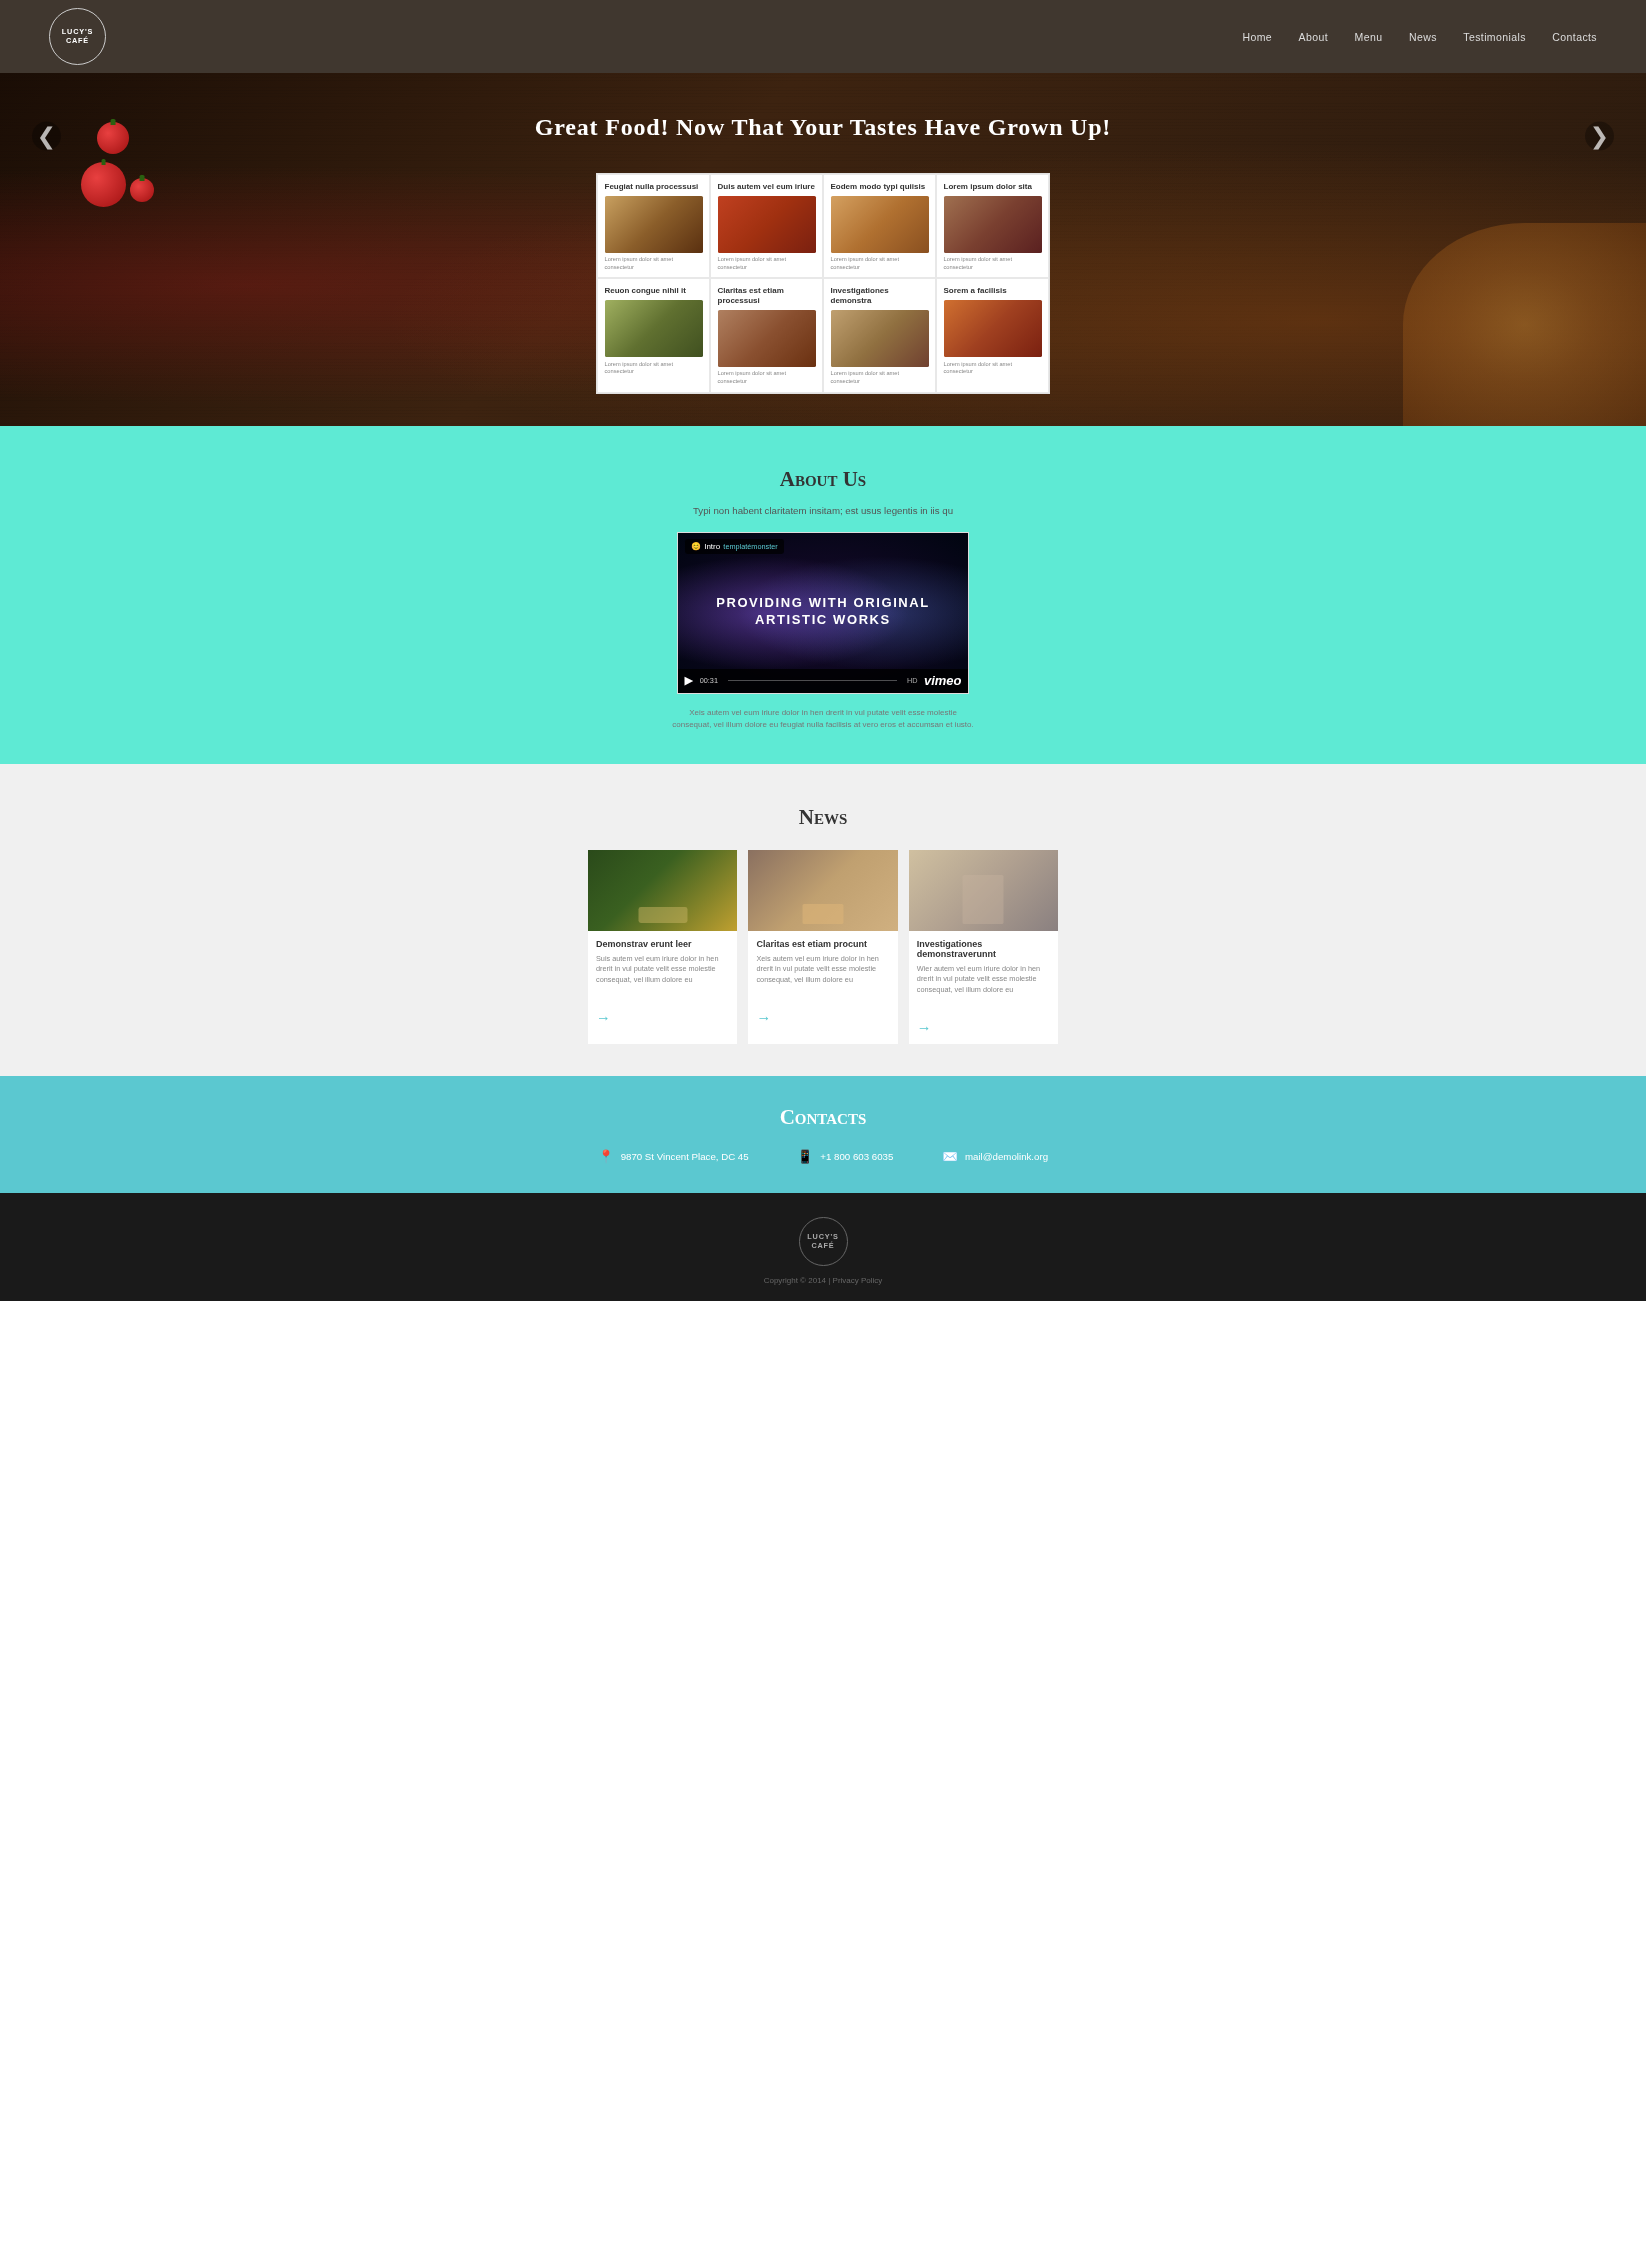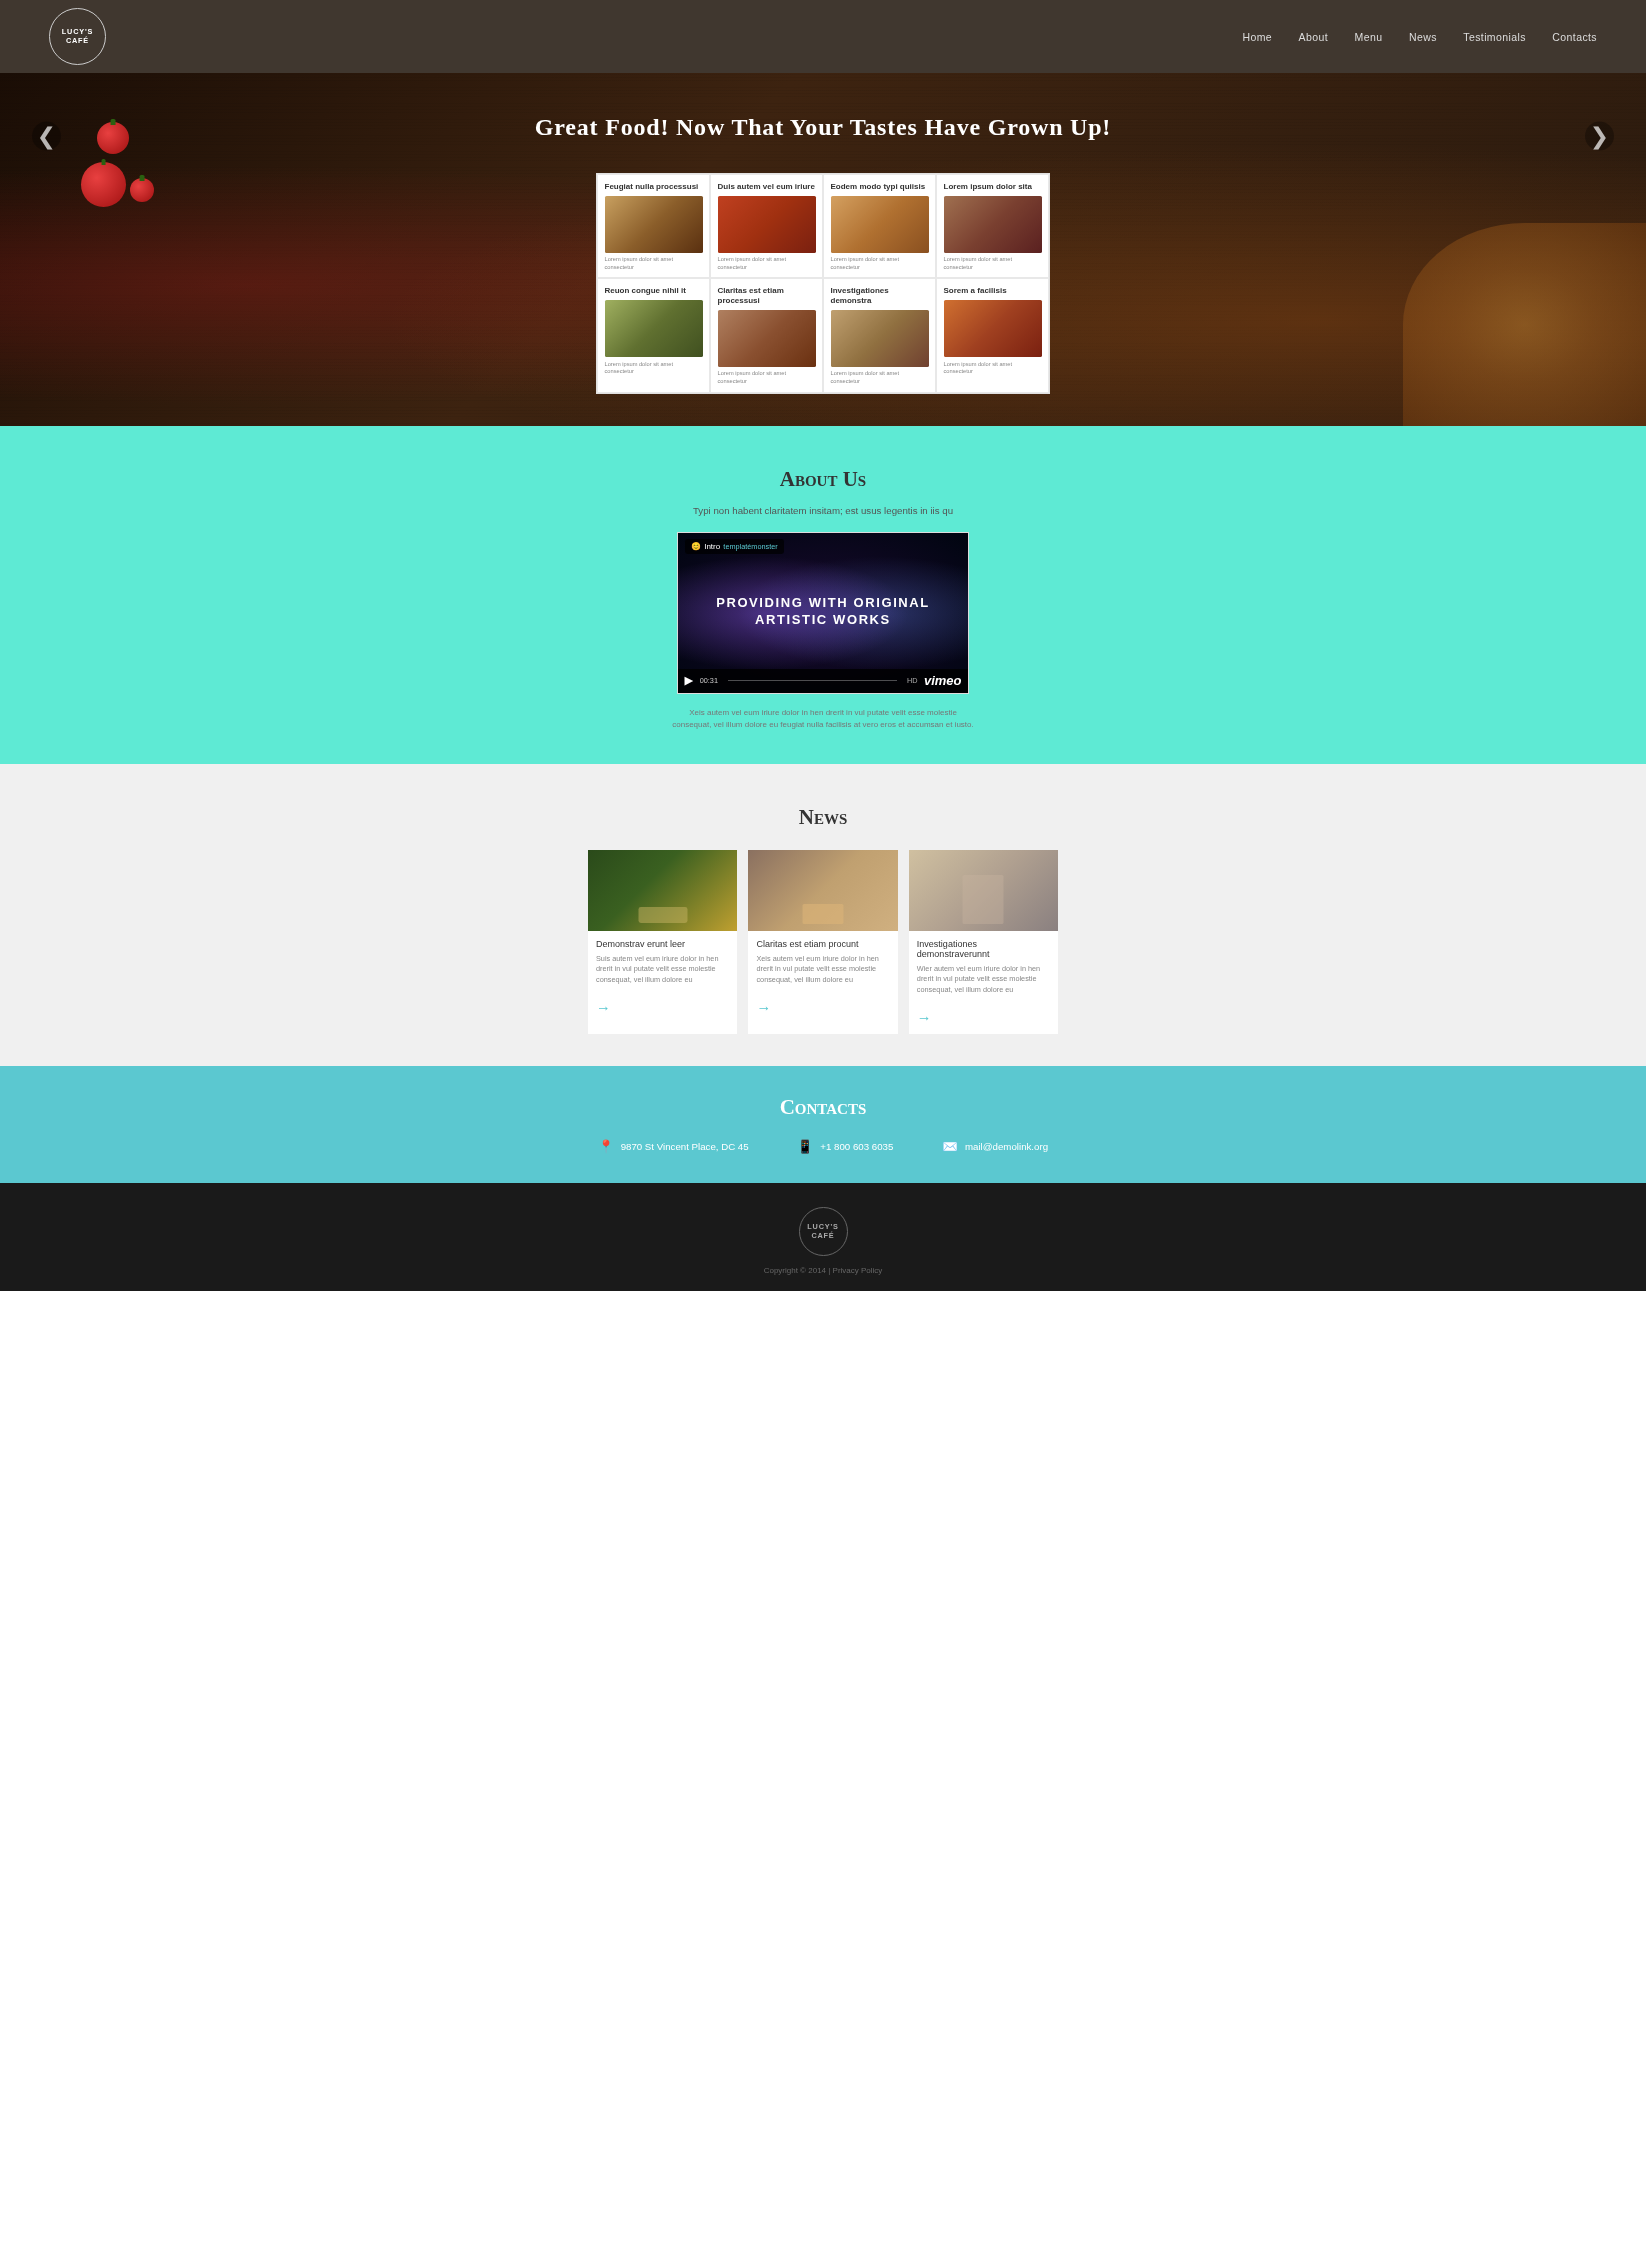--- a/index.html
+++ b/index.html
@@ -286,29 +286,29 @@
       background: linear-gradient(135deg, #d0c0a0 0%, #b0a090 50%, #8a8080 100%);
       height: 81px;
       position: relative;
       overflow: hidden;
     }
     .news-card-body {
       padding: 8px 8px 9.7px;
     }
     .news-card-title {
       font-size: 9px;
-      font-weight: normal;
+      font-weight: bold;
       color: #333;
       margin-bottom: 4.9px;
     }
     .news-card-text {
       font-size: 7.3px;
       color: #888;
       line-height: 1.5;
-      margin-bottom: 13px;
+      margin-bottom: 23px;
     }
     .news-arrow {
       color: #5bc8d0;
       font-size: 14.6px;
       line-height: 1;
     }
 
     
     .contacts-section {
       background: #5bc8d0;

